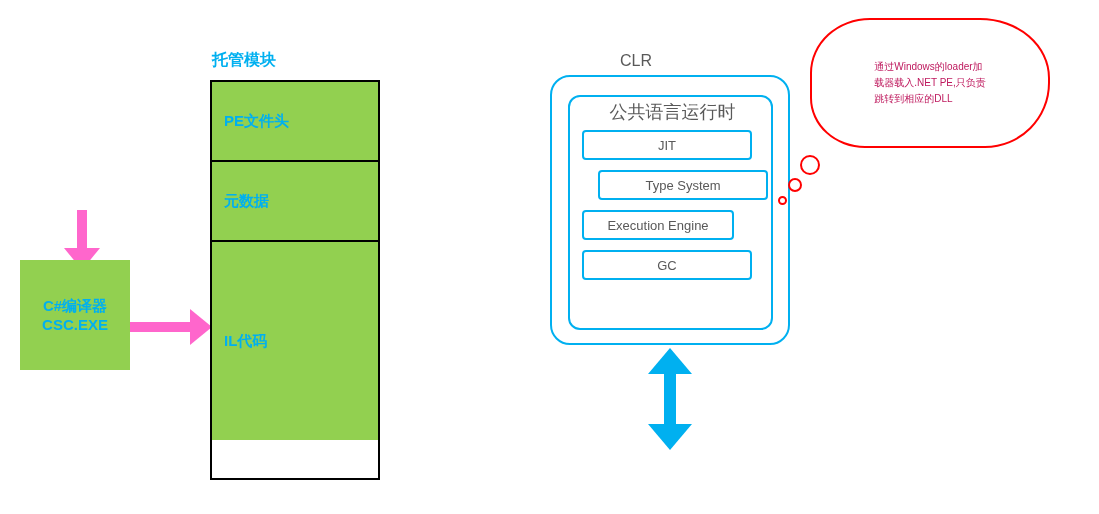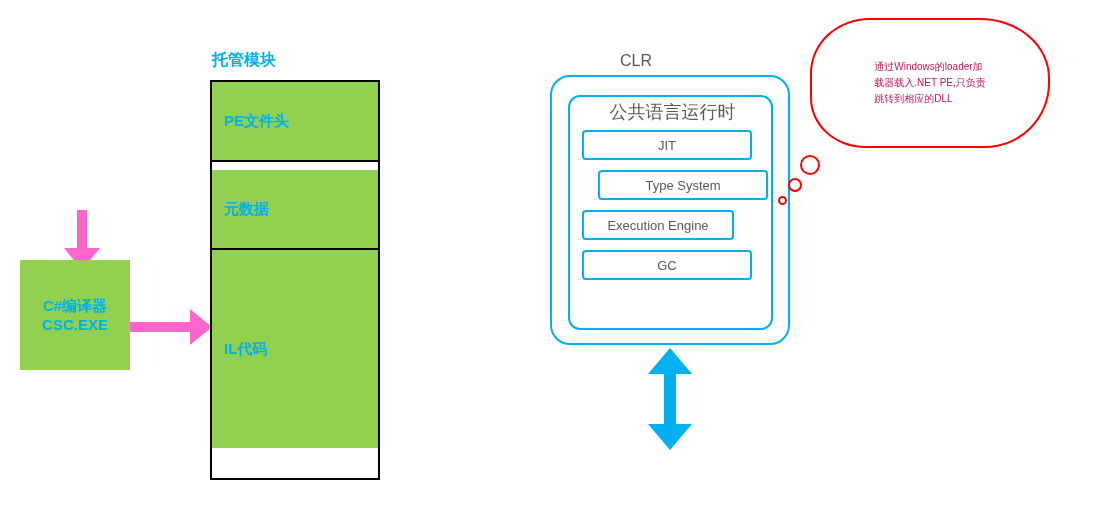--- a/index.html
+++ b/index.html
@@ -217,21 +217,21 @@
   <div class="managed-module-label" style="left:212px; top:50px;">
     <span>托管模块</span>
   </div>
 
   <div class="managed-module" style="left:210px; top:80px; width:170px; height:400px;">
 
     <div class="section" style="height:80px;">
       <span>PE文件头</span>
     </div>
 
-    <div class="section" style="height:80px;margin-top:8px;">
+    <div class="section" style="height:80px;">
       <span>元数据</span>
     </div>
 
     <div class="section" style="height:198px; border-bottom: none;">
       <span>IL代码</span>
     </div>
   </div>
 
   <div class="clr-label" style="left:620px; top:52px;">
     <span>CLR</span>

